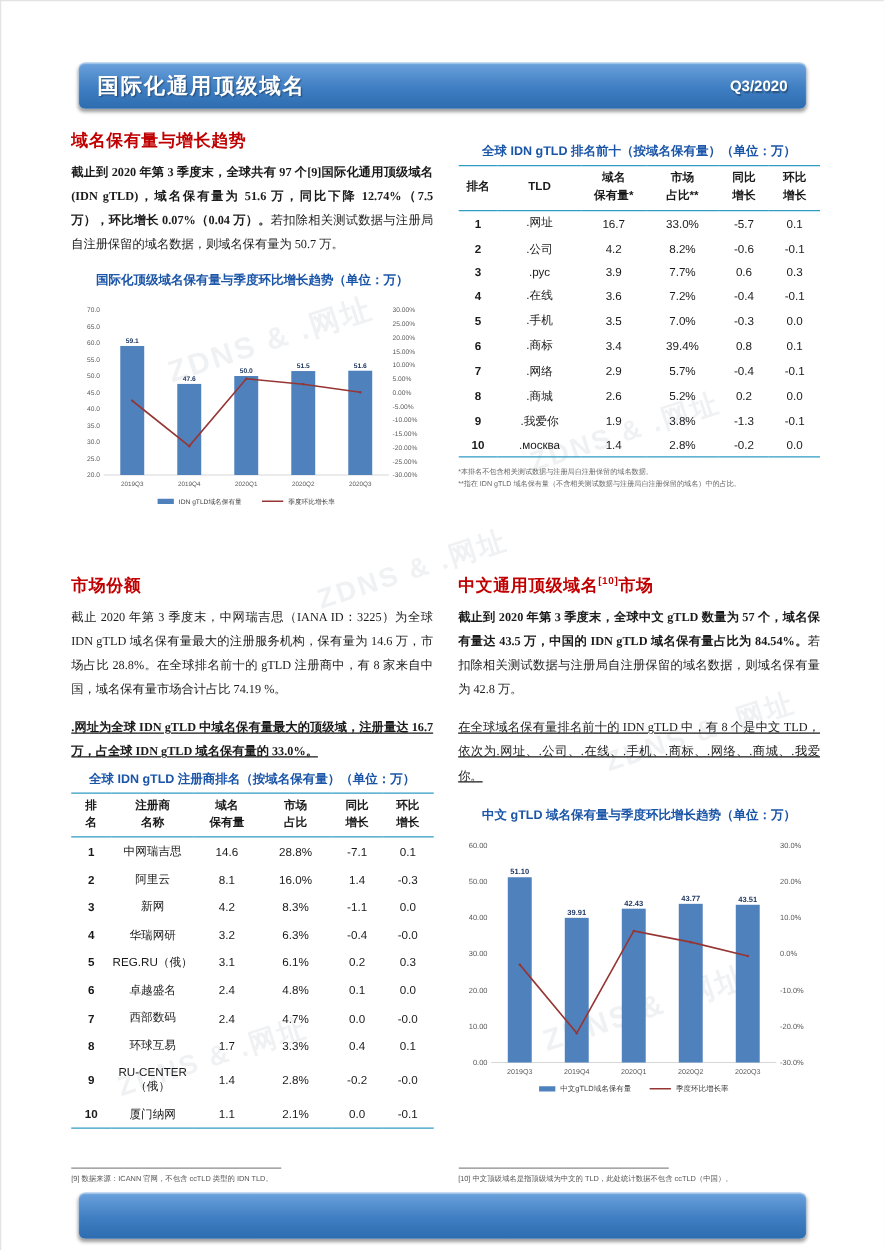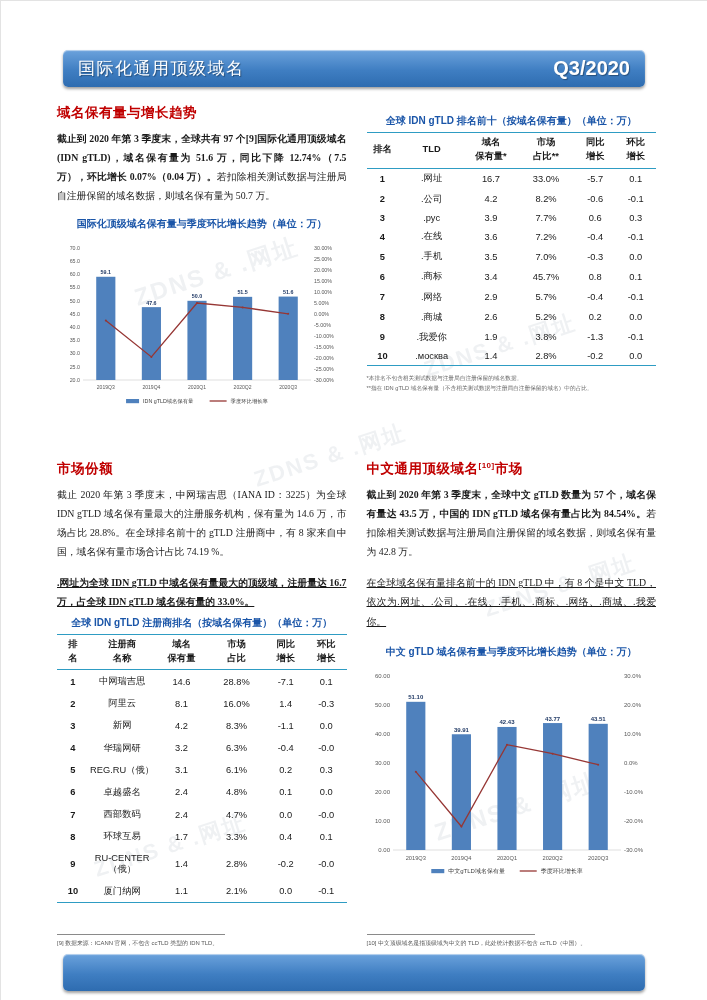--- a/index.html
+++ b/index.html
@@ -4,22 +4,22 @@
 <style>
   html,body{margin:0;padding:0;background:#f2f2f2;}
   .page{width:707px;height:1000px;position:relative;background:#ffffff;border:1px solid #e3e3e3;
         font-family:"Liberation Serif",serif;color:#1a1a1a;overflow:hidden;margin:0 auto;}
   
   .bar{position:absolute;left:62px;width:582px;height:37px;border-radius:5px;
        background:linear-gradient(180deg,#6ba2dc 0%,#3f7ec2 55%,#2e6cb0 100%);
        box-shadow:inset 0 1px 1px rgba(255,255,255,.55), 0 2px 3px rgba(0,0,0,.38);}
   .bar.top{top:49px;display:flex;align-items:center;justify-content:space-between;padding:0 15px;box-sizing:border-box;}
   .bar.bottom{top:953px;}
-  .bar .t1{color:#fff;font-size:17px;font-weight:normal;font-family:"Liberation Sans",sans-serif;letter-spacing:1.5px;text-shadow:1px 1px 1px rgba(0,0,0,.35);}
-  .bar .t2{color:#fff;font-size:20px;font-weight:bold;font-family:"Liberation Sans",sans-serif;text-shadow:1px 1px 1px rgba(0,0,0,.35);}
+  .bar .t1{color:#fff;font-size:17px;font-weight:bold;font-family:"Liberation Sans",sans-serif;letter-spacing:1.5px;text-shadow:1px 1px 1px rgba(0,0,0,.35);}
+  .bar .t2{color:#fff;font-size:12px;font-weight:bold;font-family:"Liberation Sans",sans-serif;text-shadow:1px 1px 1px rgba(0,0,0,.35);}
   
   .content{position:absolute;top:97px;left:56px;right:52px;}
   .row{display:grid;grid-template-columns:1fr 1fr;column-gap:20px;}
   .row.top-row{height:356px;}
   .row.bottom-row{height:494px;}
   .cell{position:relative;display:flex;flex-direction:column;min-width:0;}
   .section-title{color:#c00000;font-size:13.5px;font-weight:bold;margin:6px 0 7px;
                  font-family:"Liberation Sans",sans-serif;letter-spacing:.5px;}
   .section-title sup{font-size:8px;}
   .para{font-size:9.8px;line-height:1.95;text-align:justify;margin:0;}
@@ -197,21 +197,21 @@
                 <td>.手机</td>
                 <td>3.5</td>
                 <td>7.0%</td>
                 <td>-0.3</td>
                 <td>0.0</td>
               </tr>
               <tr>
                 <td class="rank">6</td>
                 <td>.商标</td>
                 <td>3.4</td>
-                <td>45.7%</td>
+                <td>39.4%</td>
                 <td>0.8</td>
                 <td>0.1</td>
               </tr>
               <tr>
                 <td class="rank">7</td>
                 <td>.网络</td>
                 <td>2.9</td>
                 <td>5.7%</td>
                 <td>-0.4</td>
                 <td>-0.1</td>

